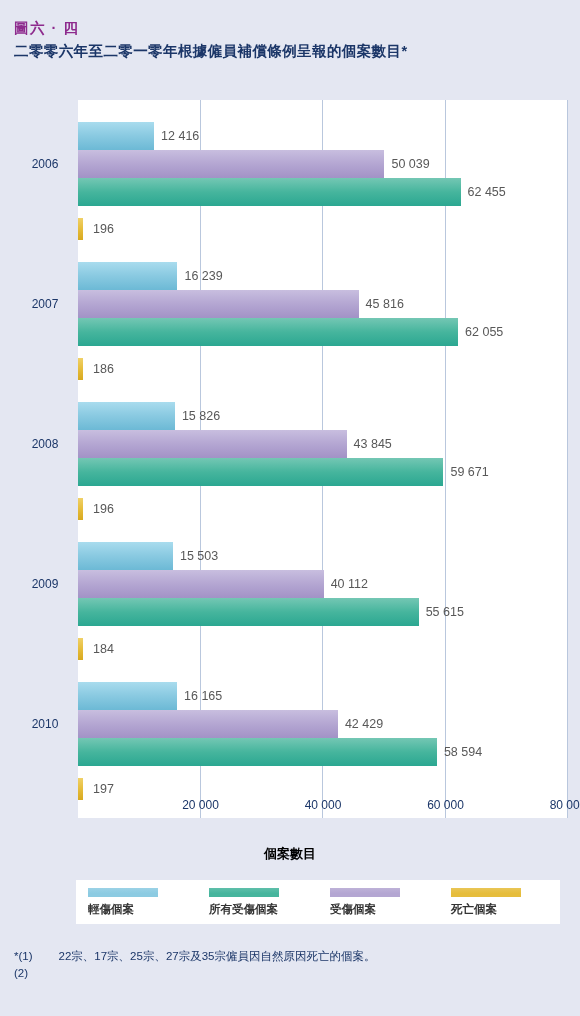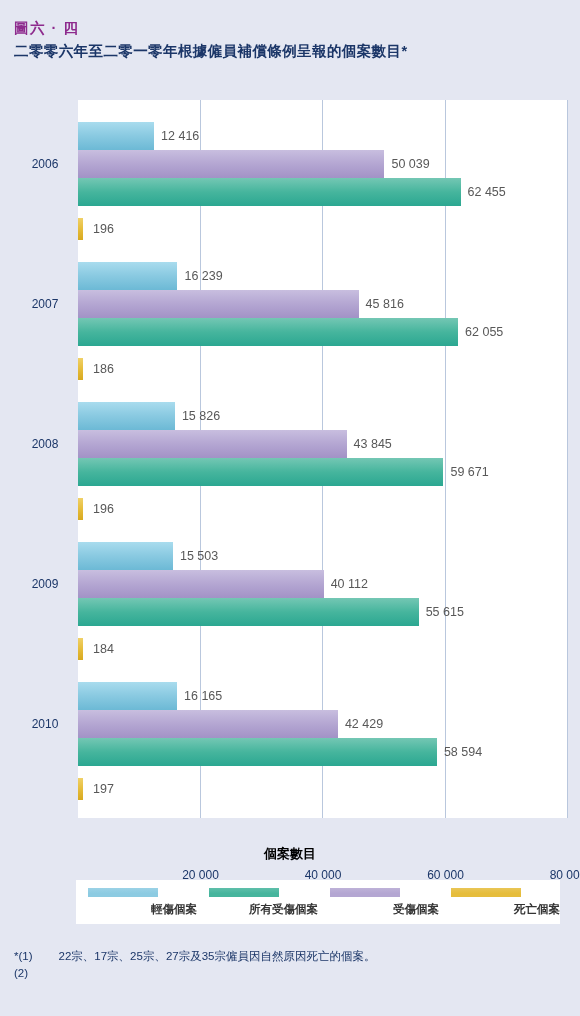--- a/index.html
+++ b/index.html
@@ -89,21 +89,21 @@
     color: #585858;
     font-size: 12.5px;
     white-space: nowrap;
     transform: translateY(-50%);
   }
 
   
   .axis-ticks {
     position: absolute;
     left: 12px;
-    top: 868px;
+    top: 798px;
     width: 556px;
     height: 20px;
   }
 
   .tick-label {
     position: absolute;
     color: #1b3668;
     font-size: 12px;
     transform: translateX(-50%);
     white-space: nowrap;
@@ -128,21 +128,20 @@
     width: 484px;
     height: 44px;
     background: #ffffff;
     display: flex;
     align-items: center;
   }
 
   .legend-item {
     flex: 1;
     padding-left: 12px;
-    text-align: right;
   }
 
   .legend-swatch {
     width: 70px;
     height: 9px;
     margin-bottom: 5px;
   }
 
   .legend-text {
     color: #333333;

